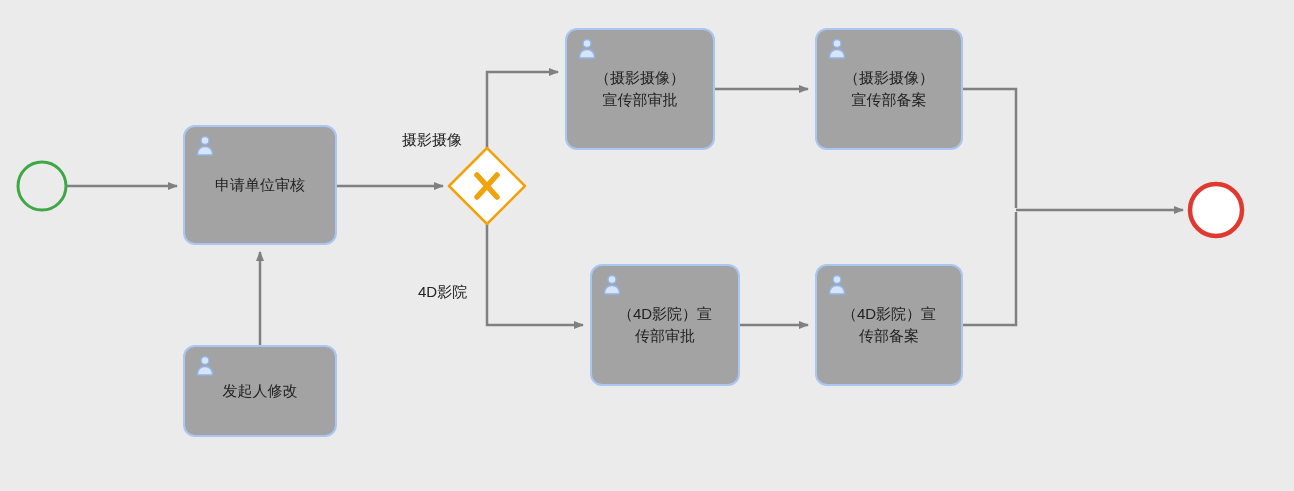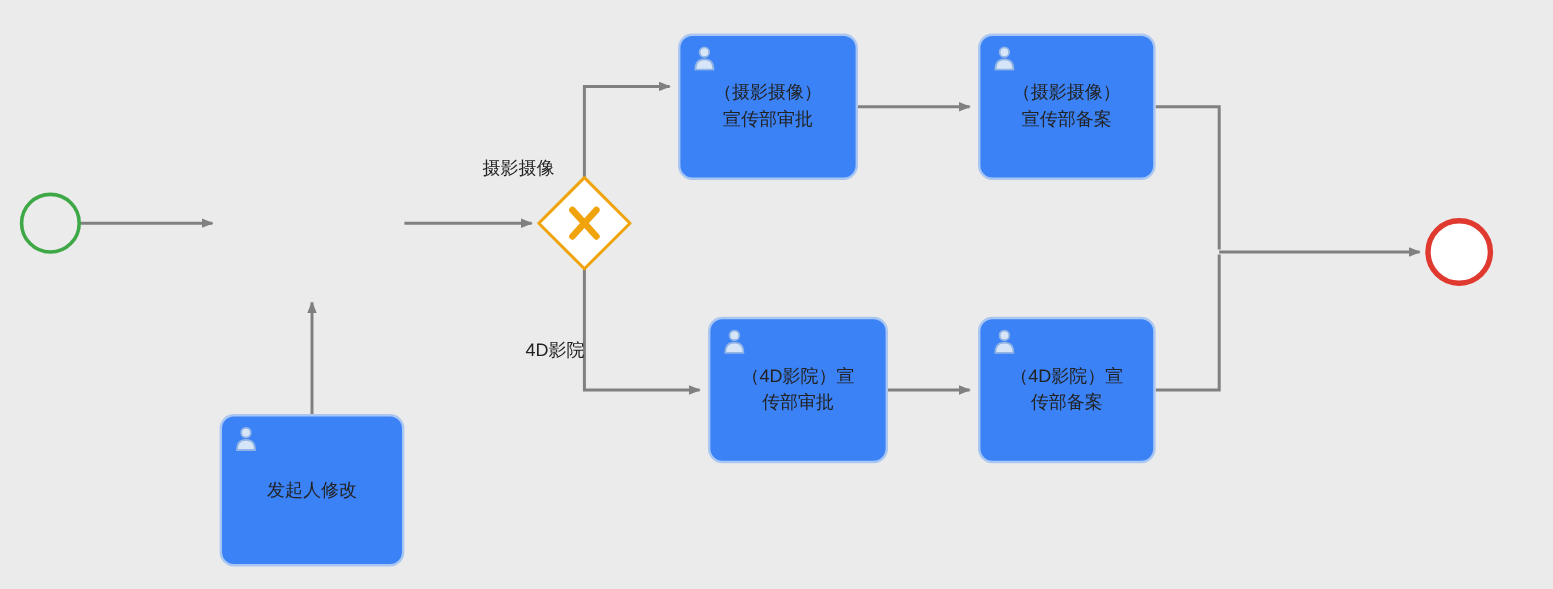--- a/index.html
+++ b/index.html
@@ -16,21 +16,21 @@
   }
   .connector-layer {
     position: absolute;
     left: 0;
     top: 0;
     width: 1294px;
     height: 491px;
   }
   .task {
     position: absolute;
-    background: #3b82f6;
+    background: #a3a3a3;
     border: 2px solid #a9c7f2;
     border-radius: 12px;
     box-sizing: border-box;
     display: flex;
     align-items: center;
     justify-content: center;
   }
   .task-label {
     font-size: 15px;
     line-height: 22px;
@@ -79,22 +79,31 @@
     </g>
 
     <circle cx="42" cy="186" r="24" fill="none" stroke="#3fa846" stroke-width="3"></circle>
 
     <circle cx="1216" cy="210" r="26" fill="#ffffff" stroke="#e0392f" stroke-width="4.5"></circle>
 
     <polygon points="449,186 487,148 525,186 487,224" fill="#ffffff" stroke="#f0a30a" stroke-width="2.5" stroke-linejoin="round"></polygon>
     <path d="M477,175 L497,197 M497,175 L477,197" fill="none" stroke="#f0a30a" stroke-width="5.5" stroke-linecap="round"></path>
   </svg>
 
+  <div class="task" style="left:183px; top:125px; width:154px; height:120px;">
+    <span class="person-icon">
+      <svg width="20" height="22" viewBox="0 0 20 22">
+        <circle cx="10" cy="6.5" r="4" fill="#d7e5f9" stroke="#91b4e6" stroke-width="1.5"></circle>
+        <path d="M2.5,21 C2.5,14.5 6,12.5 10,12.5 C14,12.5 17.5,14.5 17.5,21 Z" fill="#d7e5f9" stroke="#91b4e6" stroke-width="1.5"></path>
+      </svg>
+    </span>
+    <div class="task-label">申请单位审核</div>
+  </div>
 
-  <div class="task" style="left:183px; top:345px; width:154px; height:127px;">
+  <div class="task" style="left:183px; top:345px; width:154px; height:92px;">
     <span class="person-icon">
       <svg width="20" height="22" viewBox="0 0 20 22">
         <circle cx="10" cy="6.5" r="4" fill="#d7e5f9" stroke="#91b4e6" stroke-width="1.5"></circle>
         <path d="M2.5,21 C2.5,14.5 6,12.5 10,12.5 C14,12.5 17.5,14.5 17.5,21 Z" fill="#d7e5f9" stroke="#91b4e6" stroke-width="1.5"></path>
       </svg>
     </span>
     <div class="task-label">发起人修改</div>
   </div>
 
   <div class="task" style="left:565px; top:28px; width:150px; height:122px;">
@@ -136,15 +145,15 @@
         <circle cx="10" cy="6.5" r="4" fill="#d7e5f9" stroke="#91b4e6" stroke-width="1.5"></circle>
         <path d="M2.5,21 C2.5,14.5 6,12.5 10,12.5 C14,12.5 17.5,14.5 17.5,21 Z" fill="#d7e5f9" stroke="#91b4e6" stroke-width="1.5"></path>
       </svg>
     </span>
     <div class="task-label">（4D影院）宣
 传部备案</div>
   </div>
 
   <div class="edge-label" style="left:402px; top:103px;margin-top:28px;">摄影摄像</div>
 
-  <div class="edge-label" style="left:418px; top:283px;margin-left:20px;">4D影院</div>
+  <div class="edge-label" style="left:418px; top:283px;">4D影院</div>
 
 </div>
 
 </body></html>

